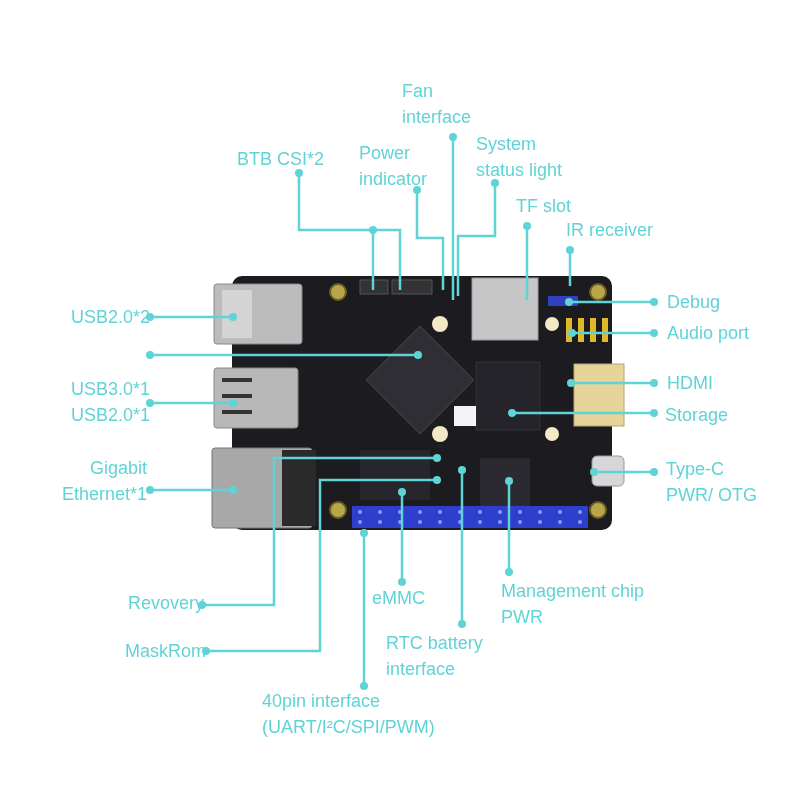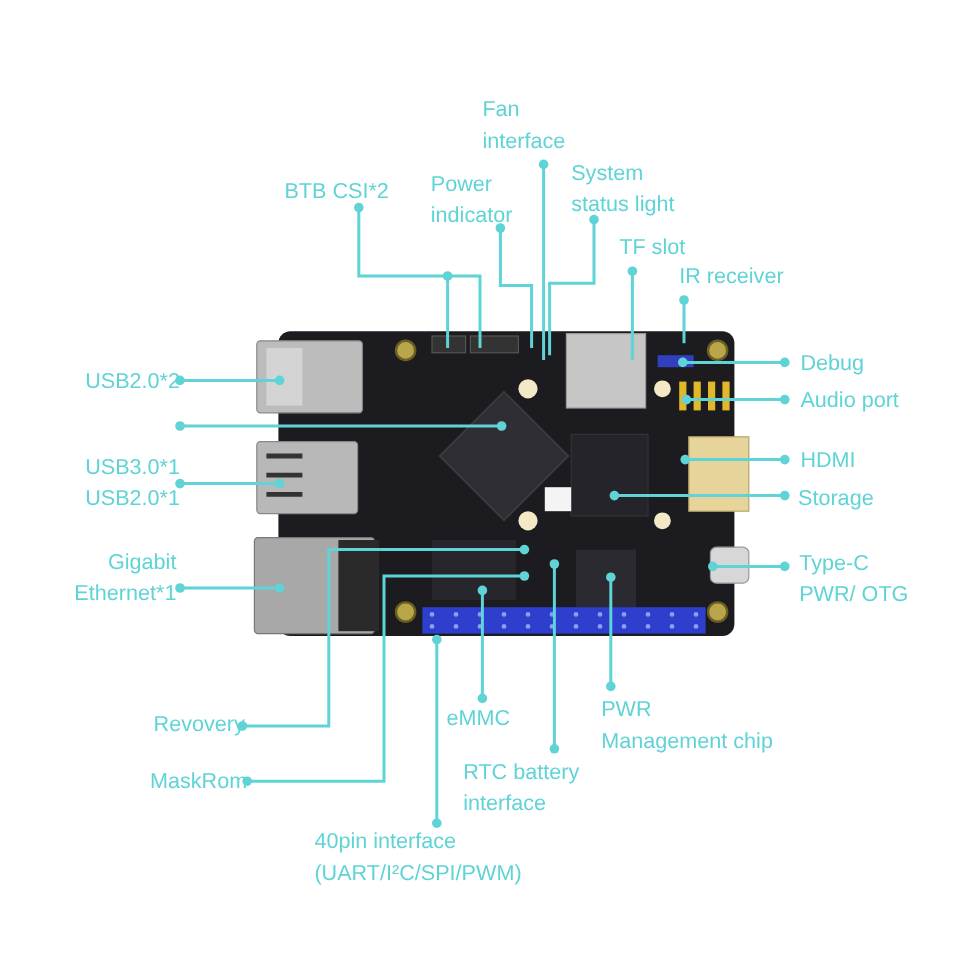--- a/index.html
+++ b/index.html
@@ -204,22 +204,22 @@
   <div class="lbl" style="left:665px;top:402px;">Storage</div>
   <div class="lbl" style="left:666px;top:456px;">
     <div>Type-C</div>
     <div>PWR/ OTG</div>
   </div>
 
   <div class="lbl r" style="right:606px;top:590px;">Revovery</div>
   <div class="lbl r" style="right:604px;top:638px;">MaskRom</div>
   <div class="lbl" style="left:372px;top:585px;">eMMC</div>
   <div class="lbl" style="left:501px;top:578px;">
+    <div>Management chip</div>
     <div>PWR</div>
-    <div>Management chip</div>
   </div>
   <div class="lbl c" style="left:386px;top:630px;width:150px;">
     <div>RTC battery</div>
     <div>interface</div>
   </div>
   <div class="lbl c" style="left:262px;top:688px;width:220px;">
     <div>40pin interface</div>
     <div>(UART/I²C/SPI/PWM)</div>
   </div>
 </div>

